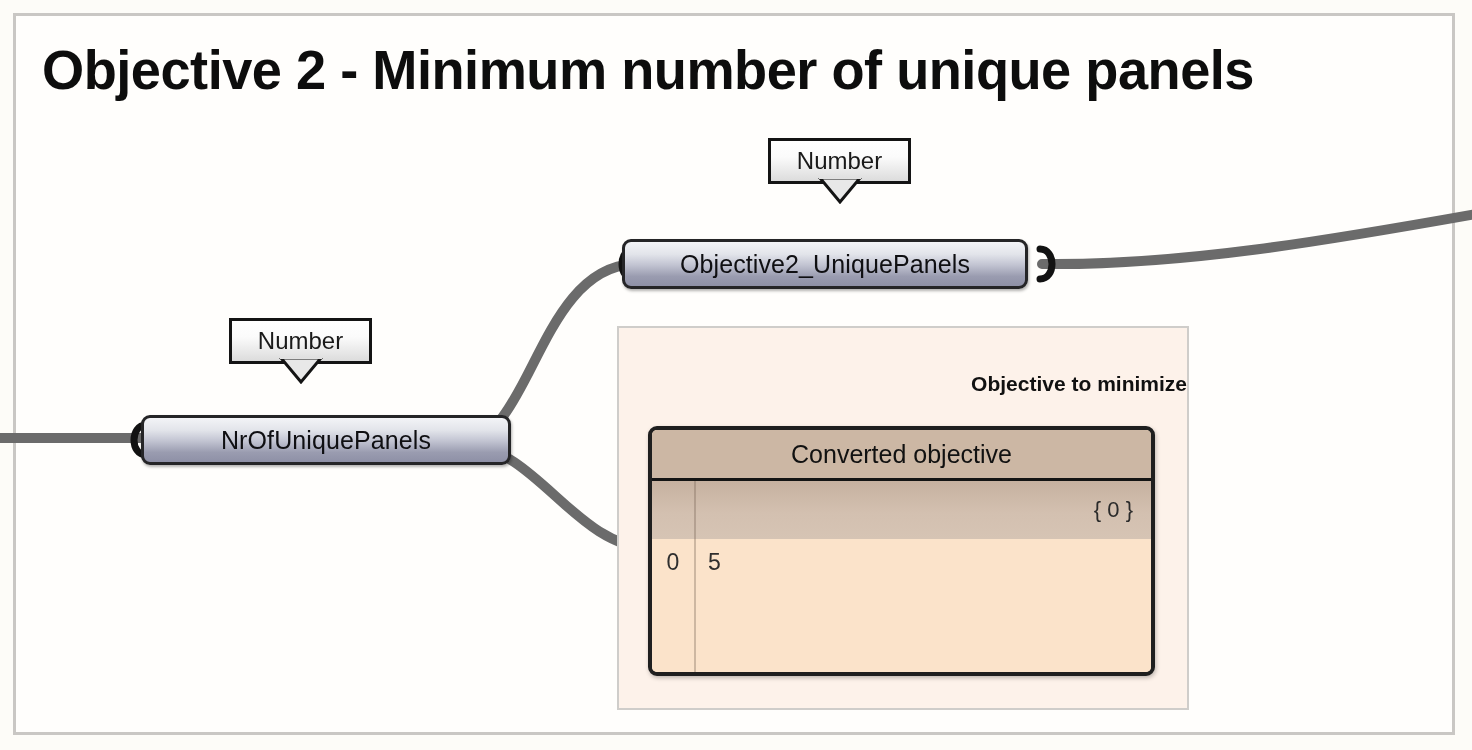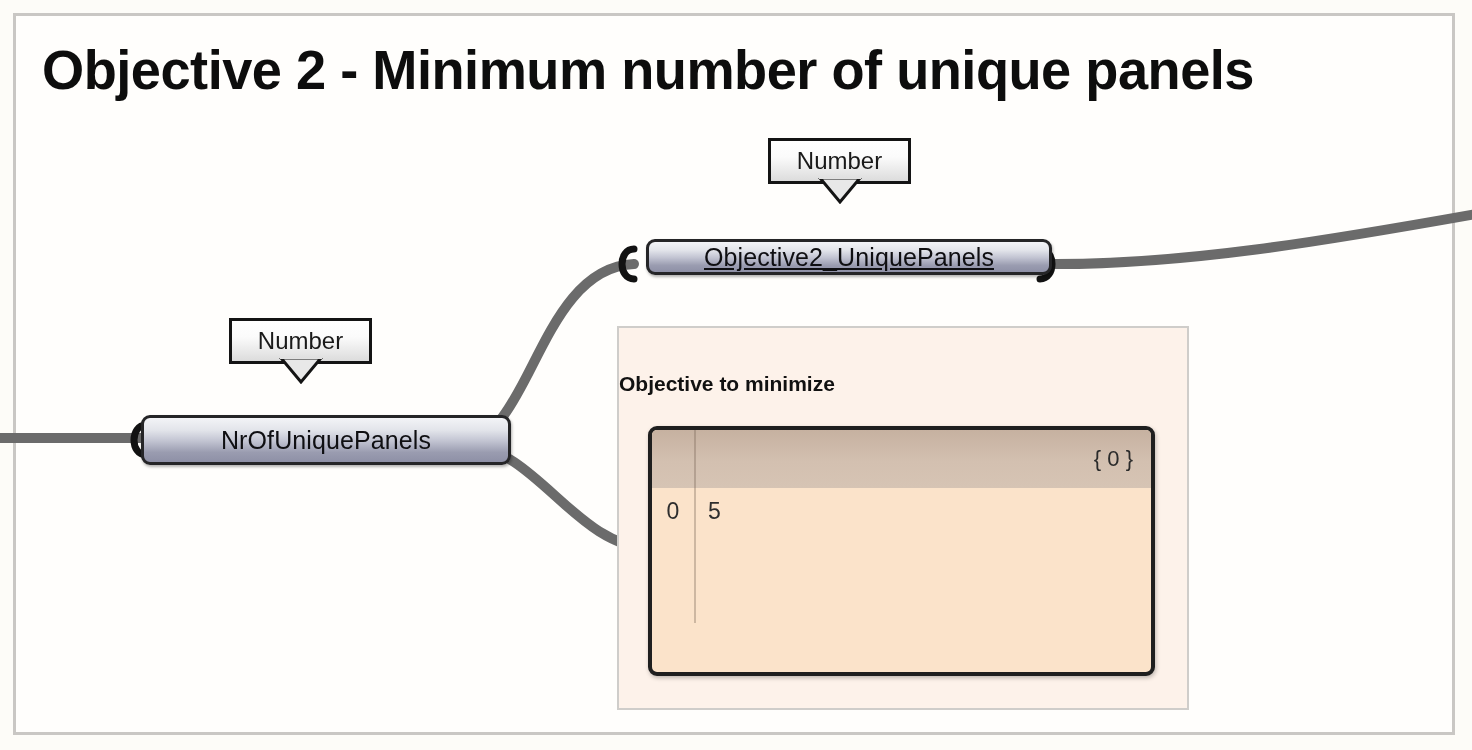--- a/index.html
+++ b/index.html
@@ -59,21 +59,21 @@
     height: 384px;
     background: #fdf2ea;
     border: 2px solid #cfcdca;
     box-sizing: border-box;
   }
   .gh-group-title {
     position: absolute;
     left: 0;
     right: 0;
     top: 44px;
-    text-align: left;
+    text-align: right;
     font-size: 21px;
     font-weight: bold;
     color: #111;
     font-family: "Liberation Sans", sans-serif;
   }
 
   
   .gh-node {
     position: absolute;
     box-sizing: border-box;
@@ -98,25 +98,24 @@
     white-space: nowrap;
     line-height: 1;
   }
   .node-nr {
     left: 141px;
     top: 415px;
     width: 370px;
     height: 50px;
   }
   .node-obj2 {
-    left: 646px;
+    left: 622px;
     top: 239px;
     width: 406px;
-    height: 36px;
-    text-decoration: underline;
+    height: 50px;
   }
 
   
   .bubble {
     position: absolute;
     box-sizing: border-box;
     border: 3px solid #141414;
     background: linear-gradient(to bottom, #ffffff 0%, #fbfbfb 40%, #dcdcdc 100%);
     display: flex;
     align-items: center;
@@ -240,20 +239,21 @@
   <path d="M 651 534 C 635 534, 635 564, 651 564" stroke="#121212" stroke-width="7" fill="none" stroke-linecap="round"></path>
 
   <path d="M 1153 532 C 1169 532, 1169 562, 1153 562" stroke="#121212" stroke-width="7" fill="none" stroke-linecap="round"></path>
 </svg>
 
 <div class="gh-group">
   <div class="gh-group-title">Objective to minimize</div>
 </div>
 
 <div class="gh-panel">
+  <div class="panel-header">Converted objective</div>
   <div class="panel-branch">
     <div class="panel-rowline"></div>
     <span>{ 0 }</span>
   </div>
   <div class="panel-body">
     <div class="panel-rowline"></div>
     <div class="panel-row">
       <span class="panel-row-index">0</span>
       <span class="panel-row-value">5</span>
     </div>

